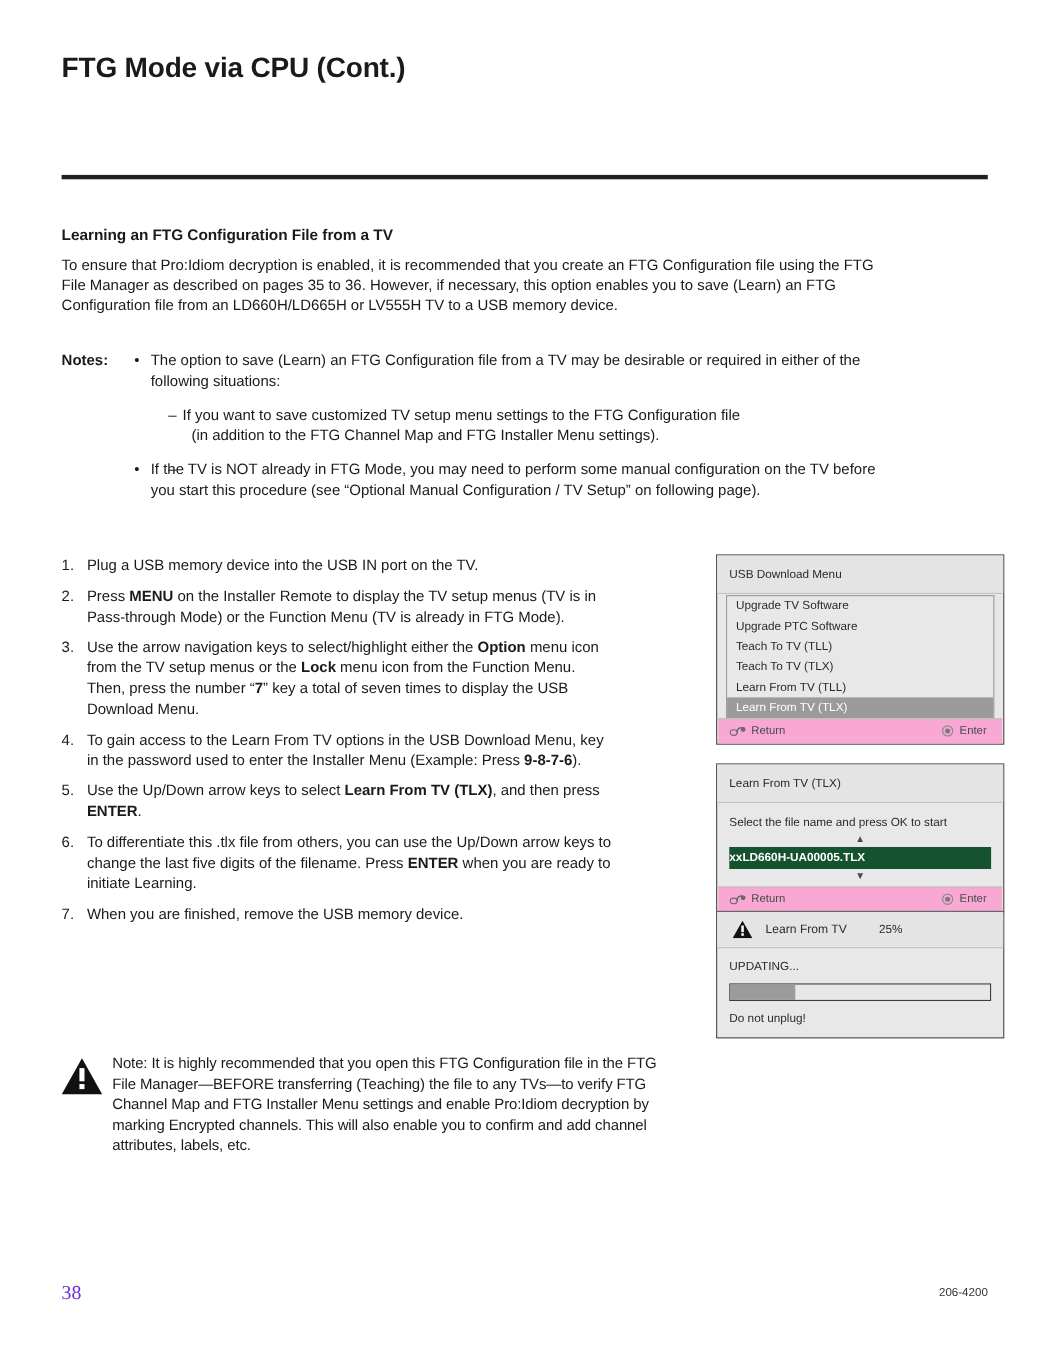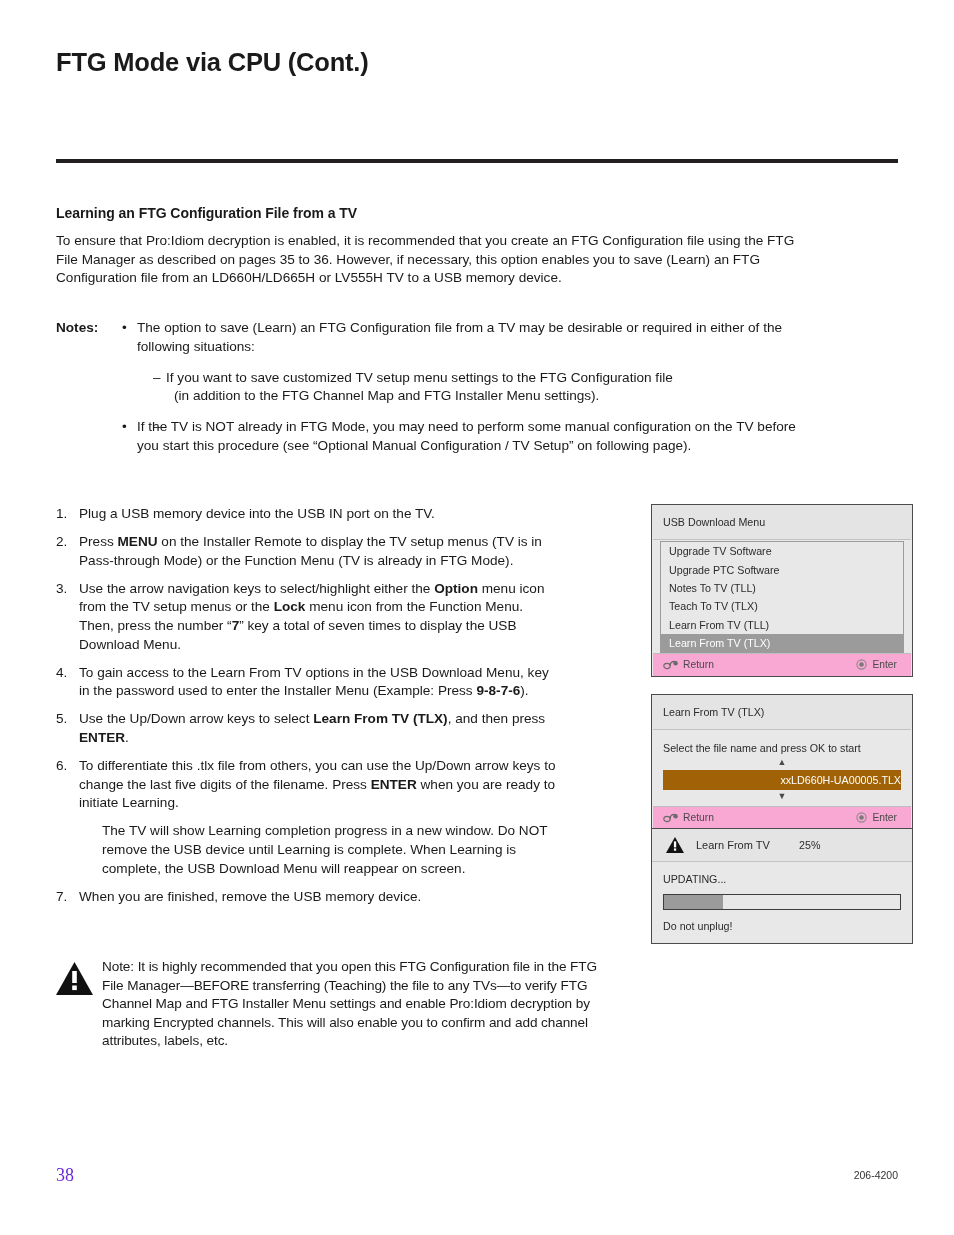--- a/index.html
+++ b/index.html
@@ -245,25 +245,26 @@
   }
   .arrow-up, .arrow-dn {
     text-align: center;
     font-size: 9px;
     line-height: 9px;
     color: #4a4a4a;
     height: 10px;
   }
   .filename-bar {
     margin: 2px 11px;
-    background: #a16207;
+    background: #14532d;
     color: #ffffff;
-    text-align: right;
+    text-align: left;
     padding: 4px 0;
     font-size: 10.7px;
+    font-weight: bold;
   }
 
   
   .osd-head3 {
     position: relative;
     height: 32px;
     background: #e4e4e4;
     border-bottom: 1px solid #c2c2c2;
   }
   .osd-head3 .tri-small {
@@ -361,21 +362,20 @@
       <span class="step-num">4.</span>
       <span>To gain access to the Learn From TV options in the USB Download Menu, key in the password used to enter the Installer Menu (Example: Press <b>9-8-7-6</b>).</span>
     </div>
     <div class="step">
       <span class="step-num">5.</span>
       <span>Use the Up/Down arrow keys to select <b>Learn From TV (TLX)</b>, and then press <b>ENTER</b>.</span>
     </div>
     <div class="step">
       <span class="step-num">6.</span>
       <span>To differentiate this .tlx file from others, you can use the Up/Down arrow keys to change the last five digits of the filename. Press <b>ENTER</b> when you are ready to initiate Learning.</span>
-      <div class="step-sub">The TV will show Learning completion progress in a new window. Do NOT remove the USB device until Learning is complete. When Learning is complete, the USB Download Menu will reappear on screen.</div>
     </div>
     <div class="step">
       <span class="step-num">7.</span>
       <span>When you are finished, remove the USB memory device.</span>
     </div>
   </div>
 
   <div class="warn-note">
     <svg class="warn-tri" viewBox="0 0 37 33">
       <polygon points="18.5,0 37,33 0,33" fill="#111111"></polygon>
@@ -384,21 +384,21 @@
     </svg>
     <div class="warn-text">Note: It is highly recommended that you open this FTG Configuration file in the FTG File Manager—BEFORE transferring (Teaching) the file to any TVs—to verify FTG Channel Map and FTG Installer Menu settings and enable Pro:Idiom decryption by marking Encrypted channels. This will also enable you to confirm and add channel attributes, labels, etc.</div>
   </div>
 
   <div class="osd" style="top:504px;">
     <div class="osd-title">USB Download Menu</div>
     <div class="osd-title-rule"></div>
     <div class="osd-list">
       <div class="osd-item">Upgrade TV Software</div>
       <div class="osd-item">Upgrade PTC Software</div>
-      <div class="osd-item">Notes To TV (TLL)</div>
+      <div class="osd-item">Teach To TV (TLL)</div>
       <div class="osd-item">Teach To TV (TLX)</div>
       <div class="osd-item">Learn From TV (TLL)</div>
       <div class="osd-item selected">Learn From TV (TLX)</div>
     </div>
     <div class="osd-footer">
       <div class="osd-foot-left">
         <svg width="15" height="11" viewBox="0 0 15 11">
           <ellipse cx="4" cy="7" rx="3.2" ry="2.6" fill="none" stroke="#6a6a6a" stroke-width="1.1"></ellipse>
           <path d="M7 7 C7 2.6 10.5 1.6 13.3 3.4" fill="none" stroke="#6a6a6a" stroke-width="1.3"></path>
           <circle cx="12.6" cy="4.2" r="2.2" fill="#6a6a6a"></circle>

